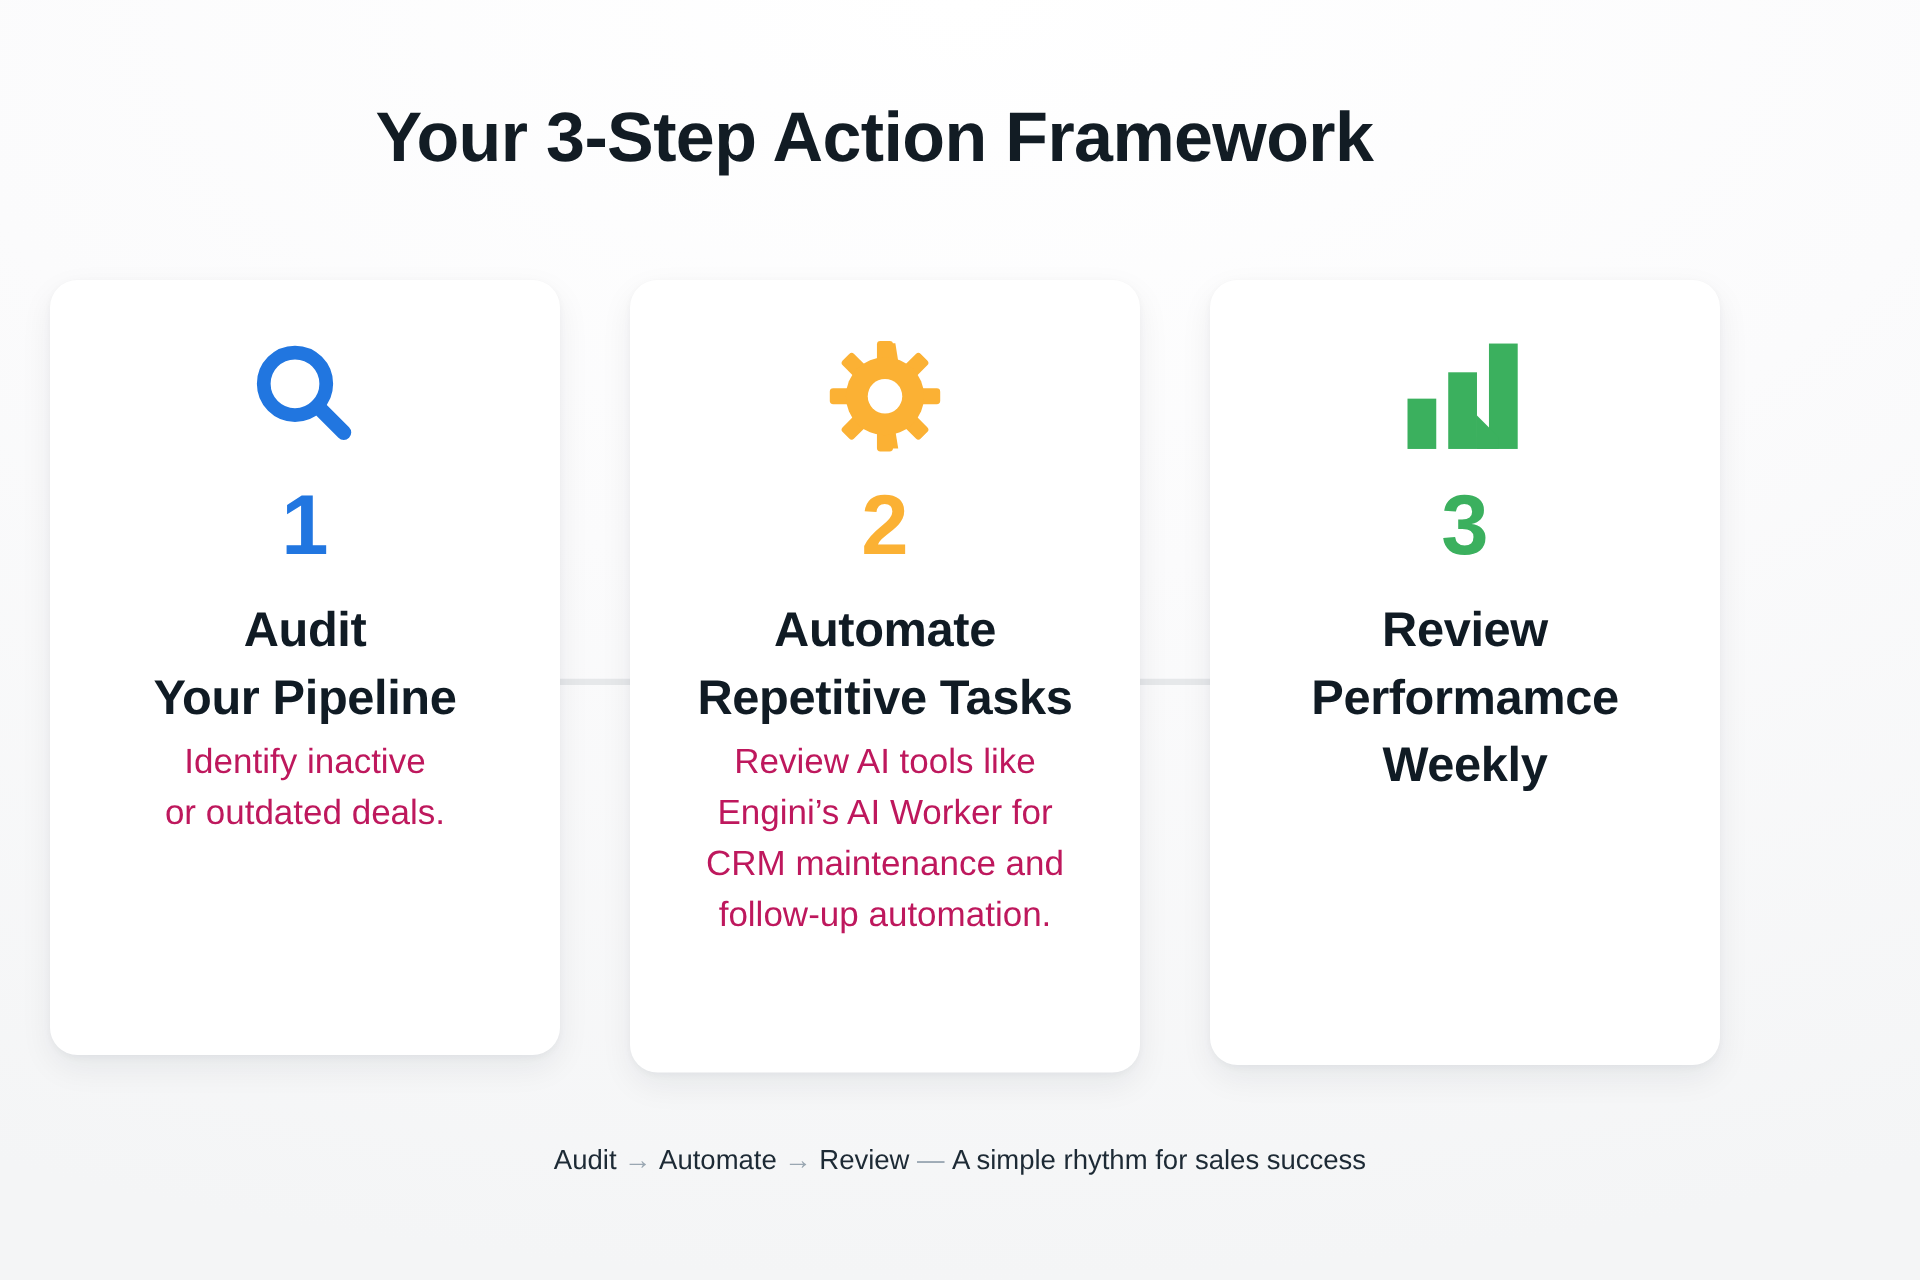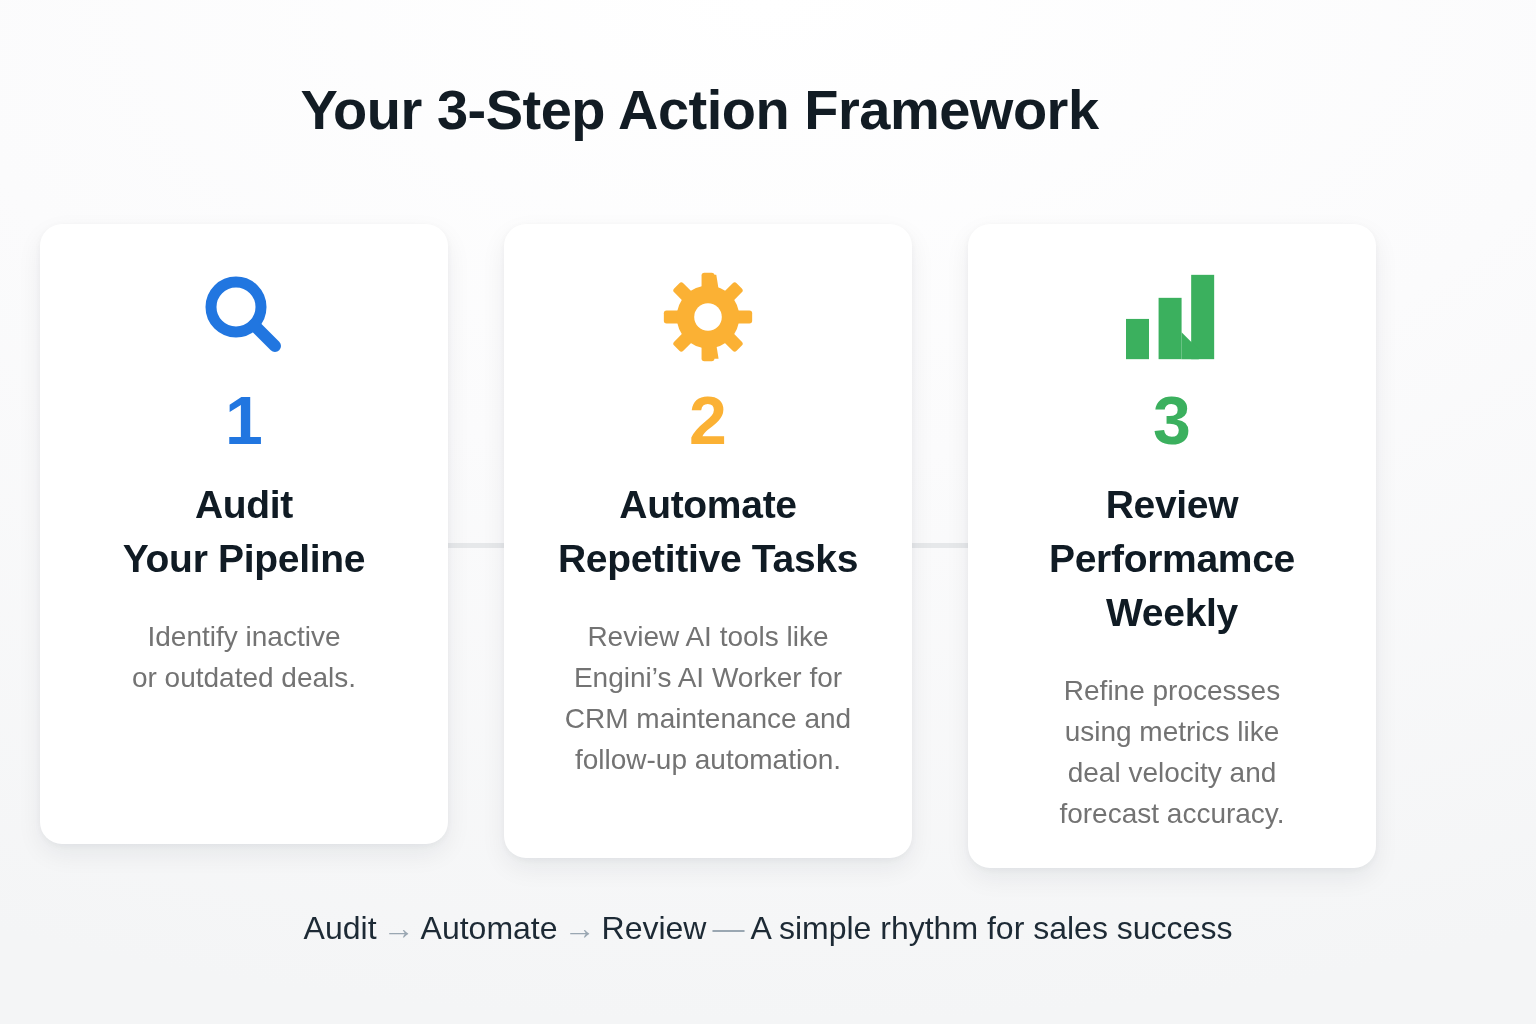--- a/index.html
+++ b/index.html
@@ -102,37 +102,37 @@
     font-size: 39px;
     line-height: 54px;
     font-weight: 700;
     color: #101b24;
     text-align: center;
     letter-spacing: -0.3px;
     white-space: pre-line;
   }
 
   .card-desc {
-    margin-top: 30px;
+    margin-top: 2px;
     font-size: 28px;
     line-height: 41px;
     font-weight: 400;
-    color: #737373;
+    color: #be185d;
     text-align: center;
     white-space: pre-line;
   }
 
   
   #footer-caption {
     position: absolute;
     left: 0;
     top: 905px;
     width: 1536px;
     text-align: center;
-    font-size: 32px;
+    font-size: 22px;
     line-height: 46px;
     color: #1d2a35;
     white-space: pre;
   }
   #footer-caption .sep {
     color: #9aa7b2;
     padding: 0 6px;
   }
 </style>
 </head>
@@ -199,23 +199,19 @@
             <rect x="36" y="28" width="24" height="64"></rect>
             <rect x="70" y="4" width="24" height="88"></rect>
             <polygon points="60,92 60,64 78,82 78,92"></polygon>
           </g>
         </svg>
       </div>
       <div class="step-number num-3">3</div>
       <div class="card-title">Review
 Performamce
 Weekly</div>
-      <div class="card-desc">Refine processes
-using metrics like
-deal velocity and
-forecast accuracy.</div>
     </div>
 
   </div>
 
   <div id="footer-caption"><span>Audit</span><span class="sep">→</span><span>Automate</span><span class="sep">→</span><span>Review</span><span class="sep">—</span><span>A simple rhythm for sales success</span></div>
 
 </div>
 
 </body></html>

